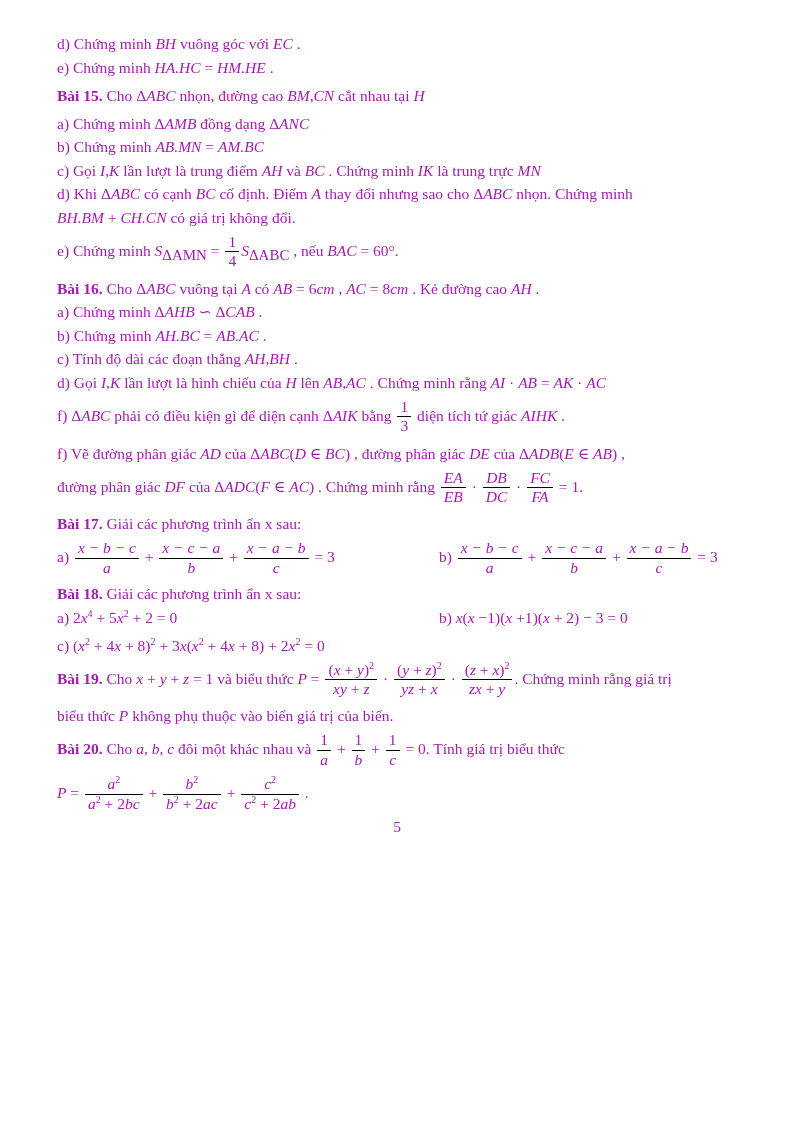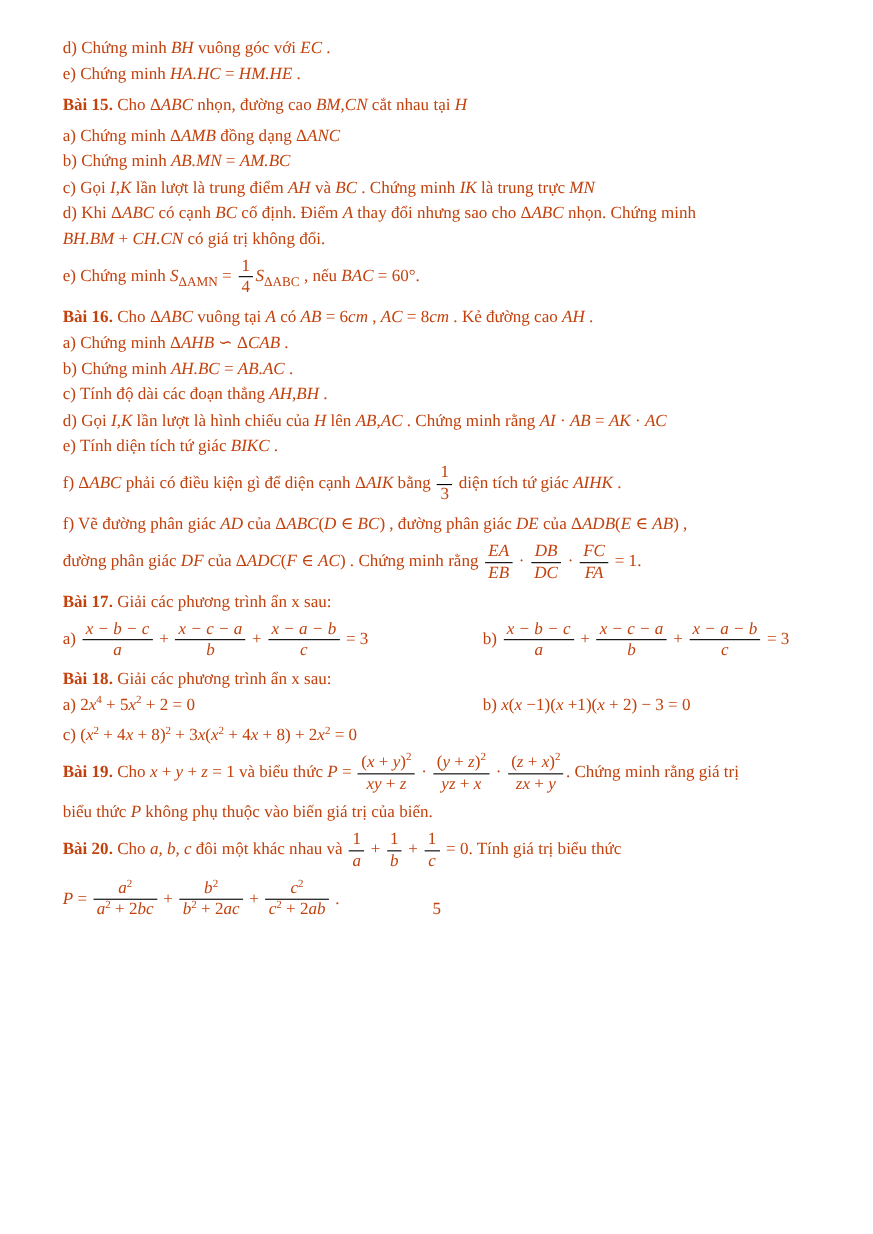--- a/index.html
+++ b/index.html
@@ -1,32 +1,32 @@
 <!DOCTYPE html>
 <html><head>
 <meta charset="utf-8">
 <style>
   html,body{margin:0;padding:0;background:#ffffff;}
   .page{
     position:relative;
     width:794px;height:860px;
     background:#ffffff;
     font-family:"Liberation Serif","DejaVu Serif",serif;
-    font-size:15.5px;color:#c2410c;
+    font-size:15.5px;color:#a21caf;
     overflow:hidden;
     text-decoration:underline;
   }
   .doc{position:absolute;top:33px;left:57px;right:55px;}
   .line{line-height:21px;margin-bottom:2.5px;white-space:nowrap;}
   .tall{margin-top:5px;margin-bottom:6px;}
   .gap-top{margin-top:7px;}
   .bld{font-weight:bold;}
   .it{font-style:italic;}
   sup{font-size:10px;line-height:0;vertical-align:6px;}
-  sub{font-size:12px;line-height:0;vertical-align:-4px;}
+  sub{font-size:15px;line-height:0;vertical-align:-4px;}
   .fr{display:inline-block;vertical-align:middle;text-align:center;line-height:1.2;margin:0 2px;}
   .fr .n{display:block;border-bottom:1.2px solid #000;padding:0 3px;}
   .fr .d{display:block;padding:0 3px;}
   .cols{display:flex;}
   .c1{width:56%;}
   .c2{flex:1;}
   .pagenum{
     position:absolute;bottom:24px;left:0;right:0;
     text-align:center;font-size:15.5px;
   }
@@ -43,21 +43,20 @@
       <div class="line"><span>b) Chứng minh </span><span class="it">AB.MN</span><span> = </span><span class="it">AM.BC</span></div>
       <div class="line"><span>c) Gọi </span><span class="it">I</span><span>,</span><span class="it">K</span><span> lần lượt là trung điểm </span><span class="it">AH</span><span> và </span><span class="it">BC</span><span> . Chứng minh </span><span class="it">IK</span><span> là trung trực </span><span class="it">MN</span></div>
       <div class="line"><span>d) Khi </span><span>Δ</span><span class="it">ABC</span><span> có cạnh </span><span class="it">BC</span><span>  cố định. Điểm </span><span class="it">A</span><span> thay đổi nhưng sao cho </span><span>Δ</span><span class="it">ABC</span><span> nhọn. Chứng minh</span></div>
       <div class="line"><span class="it">BH.BM</span><span> + </span><span class="it">CH.CN</span><span> có giá trị không đổi.</span></div>
       <div class="line tall"><span>e) Chứng minh </span><span class="it">S</span><sub>ΔAMN</sub><span> = </span><span class="fr"><span class="n"><span>1</span></span><span class="d"><span>4</span></span></span><span class="it">S</span><sub>ΔABC</sub><span> , nếu </span><span class="it">BAC</span><span> = 60°.</span></div>
       <div class="line gap-top"><span class="bld">Bài 16.</span><span> Cho </span><span>Δ</span><span class="it">ABC</span><span>  vuông tại </span><span class="it">A</span><span> có </span><span class="it">AB</span><span> = 6</span><span class="it">cm</span><span> , </span><span class="it">AC</span><span> = 8</span><span class="it">cm</span><span> . Kẻ đường cao </span><span class="it">AH</span><span> .</span></div>
       <div class="line"><span>a) Chứng minh </span><span>Δ</span><span class="it">AHB</span><span> ∽ </span><span>Δ</span><span class="it">CAB</span><span> .</span></div>
       <div class="line"><span>b) Chứng minh </span><span class="it">AH.BC</span><span> = </span><span class="it">AB.AC</span><span> .</span></div>
       <div class="line"><span>c) Tính độ dài các đoạn thẳng </span><span class="it">AH</span><span>,</span><span class="it">BH</span><span> .</span></div>
       <div class="line"><span>d) Gọi </span><span class="it">I</span><span>,</span><span class="it">K</span><span>  lần lượt là hình chiếu của </span><span class="it">H</span><span>  lên </span><span class="it">AB</span><span>,</span><span class="it">AC</span><span> . Chứng minh rằng </span><span class="it">AI</span><span> · </span><span class="it">AB</span><span> =  </span><span class="it">AK</span><span> · </span><span class="it">AC</span></div>
-      <div class="line"><span>e) Tính diện tích tứ giác </span><span class="it">BIKC</span><span> .</span></div>
       <div class="line tall"><span>f) </span><span>Δ</span><span class="it">ABC</span><span>  phải có điều kiện gì để diện cạnh </span><span>Δ</span><span class="it">AIK</span><span>  bằng </span><span class="fr"><span class="n"><span>1</span></span><span class="d"><span>3</span></span></span><span> diện tích tứ giác </span><span class="it">AIHK</span><span> .</span></div>
       <div class="line gap-top"><span>f) Vẽ đường phân giác </span><span class="it">AD</span><span> của </span><span>Δ</span><span class="it">ABC</span><span>(</span><span class="it">D</span><span> ∈ </span><span class="it">BC</span><span>) , đường phân giác </span><span class="it">DE</span><span> của </span><span>Δ</span><span class="it">ADB</span><span>(</span><span class="it">E</span><span> ∈ </span><span class="it">AB</span><span>) ,</span></div>
       <div class="line tall"><span>đường phân giác </span><span class="it">DF</span><span>  của </span><span>Δ</span><span class="it">ADC</span><span>(</span><span class="it">F</span><span> ∈ </span><span class="it">AC</span><span>) . Chứng minh rằng </span><span class="fr"><span class="n"><span class="it">EA</span></span><span class="d"><span class="it">EB</span></span></span><span> · </span><span class="fr"><span class="n"><span class="it">DB</span></span><span class="d"><span class="it">DC</span></span></span><span> · </span><span class="fr"><span class="n"><span class="it">FC</span></span><span class="d"><span class="it">FA</span></span></span><span> = 1.</span></div>
       <div class="line"><span class="bld">Bài 17.</span><span> Giải các phương trình ẩn x sau:</span></div>
       <div class="line tall cols">
         <div class="c1"><span>a) </span><span class="fr"><span class="n"><span class="it">x − b − c</span></span><span class="d"><span class="it">a</span></span></span><span> + </span><span class="fr"><span class="n"><span class="it">x − c − a</span></span><span class="d"><span class="it">b</span></span></span><span> + </span><span class="fr"><span class="n"><span class="it">x − a − b</span></span><span class="d"><span class="it">c</span></span></span><span> = 3</span></div>
         <div class="c2"><span>b) </span><span class="fr"><span class="n"><span class="it">x − b − c</span></span><span class="d"><span class="it">a</span></span></span><span> + </span><span class="fr"><span class="n"><span class="it">x − c − a</span></span><span class="d"><span class="it">b</span></span></span><span> + </span><span class="fr"><span class="n"><span class="it">x − a − b</span></span><span class="d"><span class="it">c</span></span></span><span> = 3</span></div>
       </div>
       <div class="line"><span class="bld">Bài 18.</span><span> Giải các phương trình ẩn x sau:</span></div>
       <div class="line cols">

